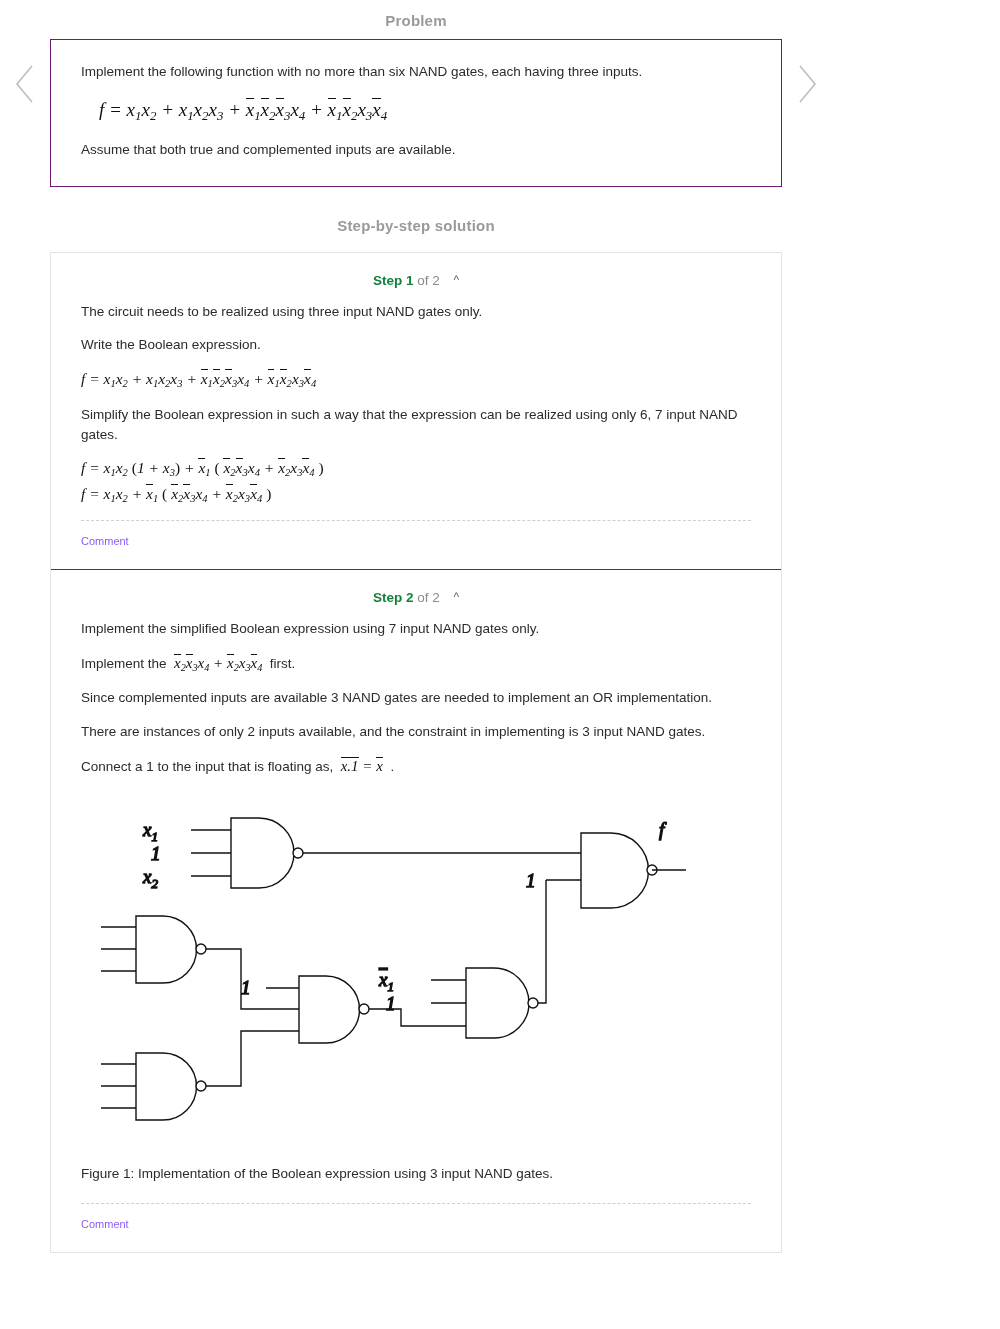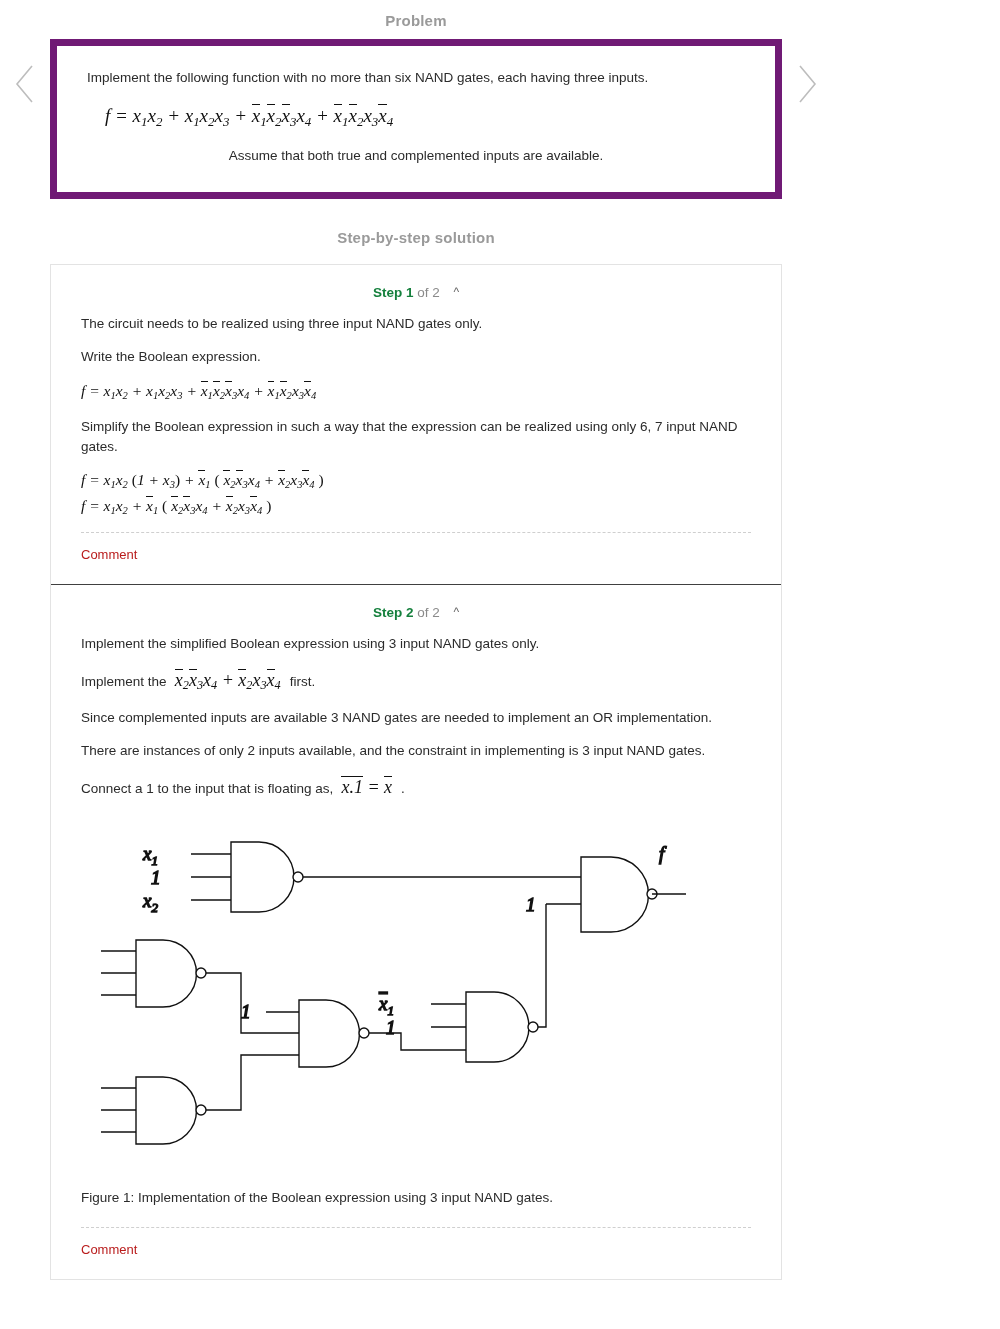--- a/index.html
+++ b/index.html
@@ -40,21 +40,21 @@
     cursor: pointer;
     user-select: none;
   }
   .nav-arrow svg { display: block; }
   .nav-arrow.left { left: 12px; }
   .nav-arrow.right { right: 12px; }
 
   
   .card {
     margin: 0 50px;
-    border: 7px solid #701a75;
+    border: 1px solid #701a75;
     background: #fff;
   }
   .card.problem { padding: 22px 30px 26px 30px; }
   .steps-card { margin: 0 50px; border: 1px solid #e3e3e3; background: #fff; }
   .step-block { padding: 20px 0 0 0; }
   .step-block + .step-block { border-top: 1px solid #404040; }
 
   .step-header {
     text-align: center;
     font-size: 13.5px;
@@ -71,59 +71,59 @@
   }
 
   .body-text {
     font-size: 13.5px;
     line-height: 1.5;
     color: #2b2b2b;
     padding: 0 30px;
     margin: 0 0 13px 0;
   }
   .card.problem .body-text { padding: 0; margin-bottom: 16px; }
-  .card.problem .body-text.last { margin-bottom: 0; text-align: center; }
+  .card.problem .body-text.last { margin-bottom: 0; }
 
   
   .math {
     font-family: "Liberation Serif", serif;
     font-style: italic;
     color: #111;
     white-space: nowrap;
   }
   .eq-display {
     padding: 0 30px;
     margin: 6px 0 16px 20px;
   }
   .card.problem .eq-display { padding: 0; margin: 4px 0 16px 18px; }
   .eq-big { font-size: 19px; }
   .eq-mid { font-size: 15.5px; }
-  .inline-math { font-size: 18px; }
+  .inline-math { font-size: 15px; }
   sub {
     font-size: .68em;
     font-style: italic;
     vertical-align: -0.28em;
   }
   .ov {
     display: inline-block;
     border-top: 1px solid #111;
     padding-top: 1px;
     line-height: 1;
   }
   .paren { font-style: normal; }
 
   
   .divider-dotted {
     margin: 14px 30px 0 30px;
     border-top: 1px dashed #cfcfcf;
   }
   .comment-link {
     display: inline-block;
-    font-size: 13px;
-    color: #b91c1c;
+    font-size: 11px;
+    color: #8b5cf6;
     padding: 14px 0 22px 30px;
     cursor: pointer;
   }
 
   
   .figure-wrap { padding: 8px 30px 0 30px; }
   .figure-caption {
     font-size: 13.5px;
     color: #2b2b2b;
     padding: 10px 30px 0 30px;
@@ -216,21 +216,21 @@
       <a class="comment-link">Comment</a>
     </div>
 
     <div class="step-block">
       <div class="step-header">
         <strong>Step 2</strong>
         <span>of 2</span>
         <span class="chev">^</span>
       </div>
 
-      <p class="body-text">Implement the simplified Boolean expression using 3 input NAND gates only.</p>
+      <p class="body-text">Implement the simplified Boolean expression using 7 input NAND gates only.</p>
 
       <p class="body-text">
         <span>Implement the</span>
         <span class="math inline-math">
           &nbsp;<span class="ov">x</span><sub>2</sub><span class="ov">x</span><sub>3</sub>x<sub>4</sub> +
           <span class="ov">x</span><sub>2</sub>x<sub>3</sub><span class="ov">x</span><sub>4</sub>&nbsp;
         </span>
         <span>first.</span>
       </p>
 

